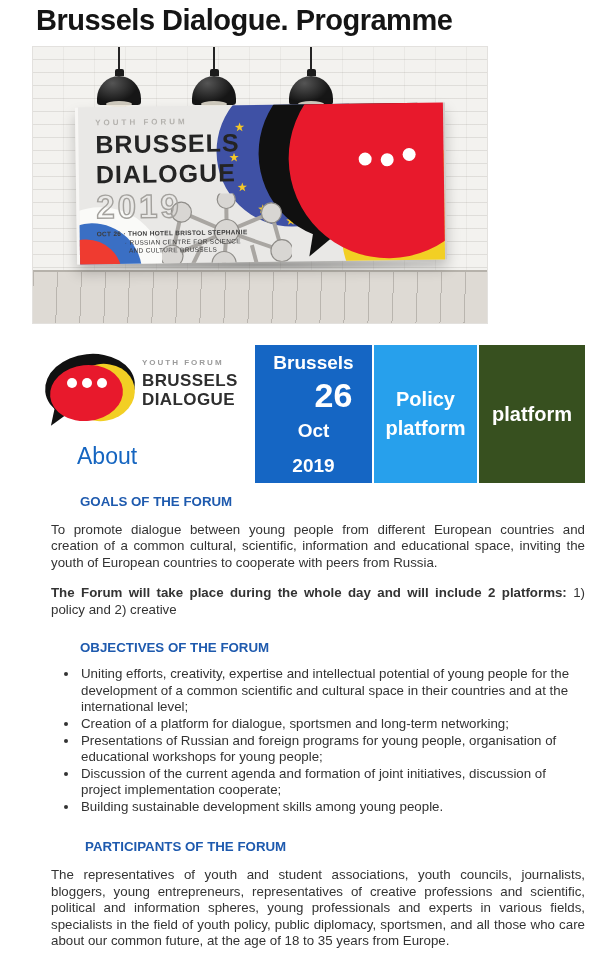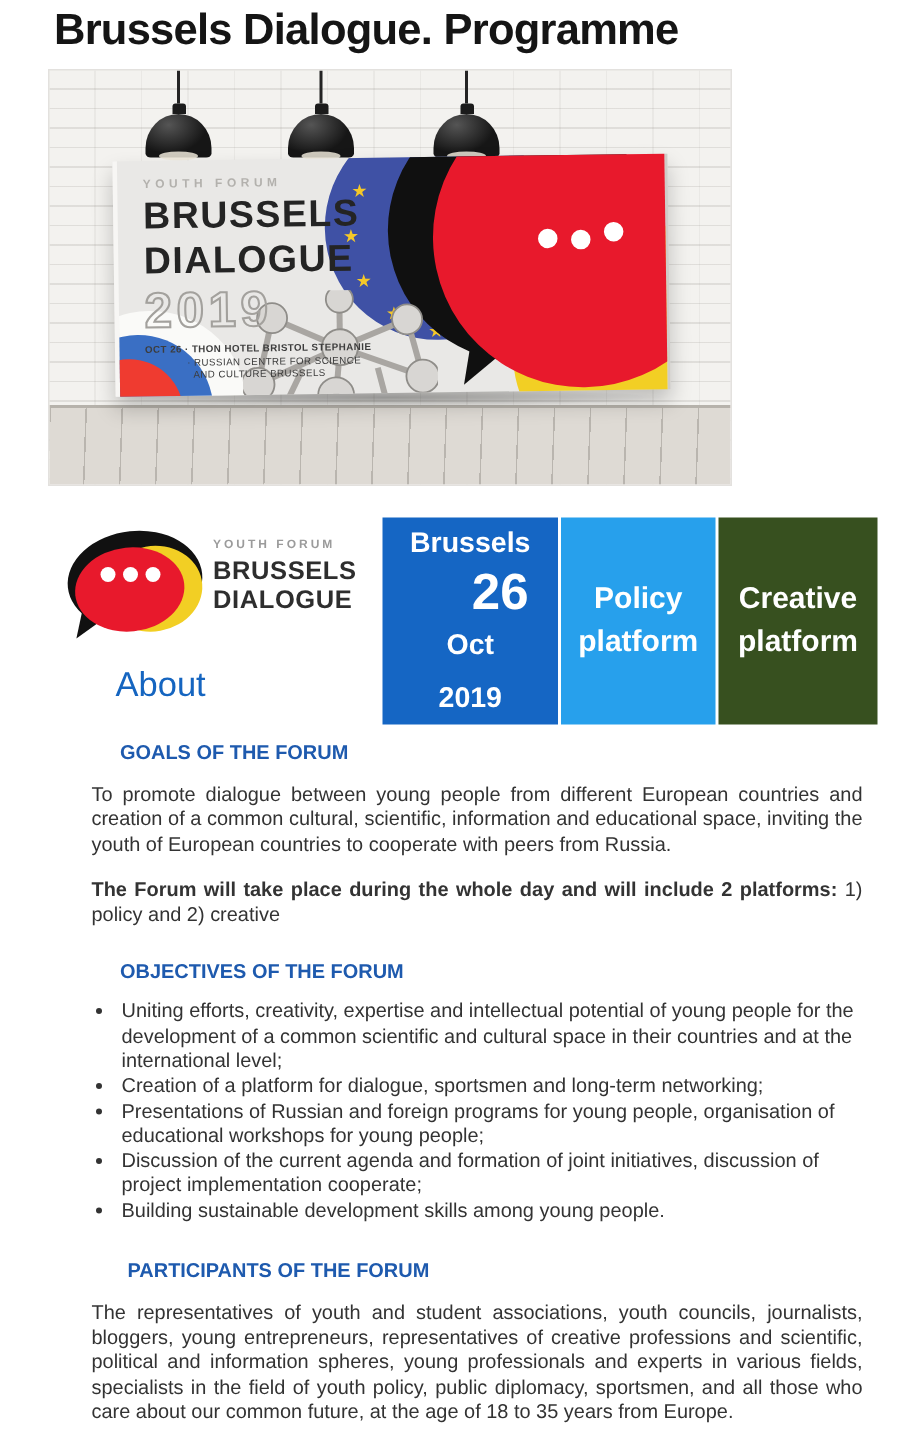--- a/index.html
+++ b/index.html
@@ -94,21 +94,21 @@
   .bd-city{font-size:19px;line-height:24px;}
   .bd-day{font-size:34px;line-height:36px;margin-top:2px;margin-left:40px;}
   .bd-month{font-size:19px;line-height:24px;margin-top:6px;}
   .bd-year{font-size:19px;line-height:24px;margin-top:11px;}
   .block-policy{width:103px;background:#27A0EC;margin-right:2px;display:flex;flex-direction:column;justify-content:center;}
   .block-creative{width:106px;background:#37501F;display:flex;flex-direction:column;justify-content:center;}
   .platform-line{font-size:20px;line-height:29px;}
   
   .content{margin:11px 27px 0 51px;width:534px;font-size:13.3px;line-height:16.6px;color:#333333;}
   .section-heading{font-size:13.3px;font-weight:bold;color:#1E5AAE;margin:0 0 11px 29px;}
-  .content p{margin:10px;}
+  .content p{margin:0;}
   .just{text-align:justify;}
   .p-goals{margin-bottom:14px !important;}
   .h-objectives{margin-top:21px !important;margin-bottom:10px !important;}
   .content ul{margin:0;padding:0 0 0 28px;}
   .content li{padding-left:2px;}
   .h-participants{margin-top:23px !important;margin-bottom:12px !important;margin-left:34px;}
 </style>
 </head>
 <body>
 
@@ -222,21 +222,20 @@
       <div class="bd-city">Brussels</div>
       <div class="bd-day">26</div>
       <div class="bd-month">Oct</div>
       <div class="bd-year">2019</div>
     </div>
     <div class="block block-policy">
       <div class="platform-line">Policy</div>
       <div class="platform-line">platform</div>
     </div>
     <div class="block block-creative">
-      <div class="platform-line">Creative</div>
       <div class="platform-line">platform</div>
     </div>
   </div>
 </div>
 
 <div class="content">
   <h3 class="section-heading">GOALS OF THE FORUM</h3>
   <p class="just p-goals">To promote dialogue between young people from different European countries and creation of a common cultural, scientific, information and educational space, inviting the youth of European countries to cooperate with peers from Russia.</p>
 
   <p class="just"><b>The Forum will take place during the whole day and will include 2 platforms:</b><span> 1) policy and 2) creative</span></p>

